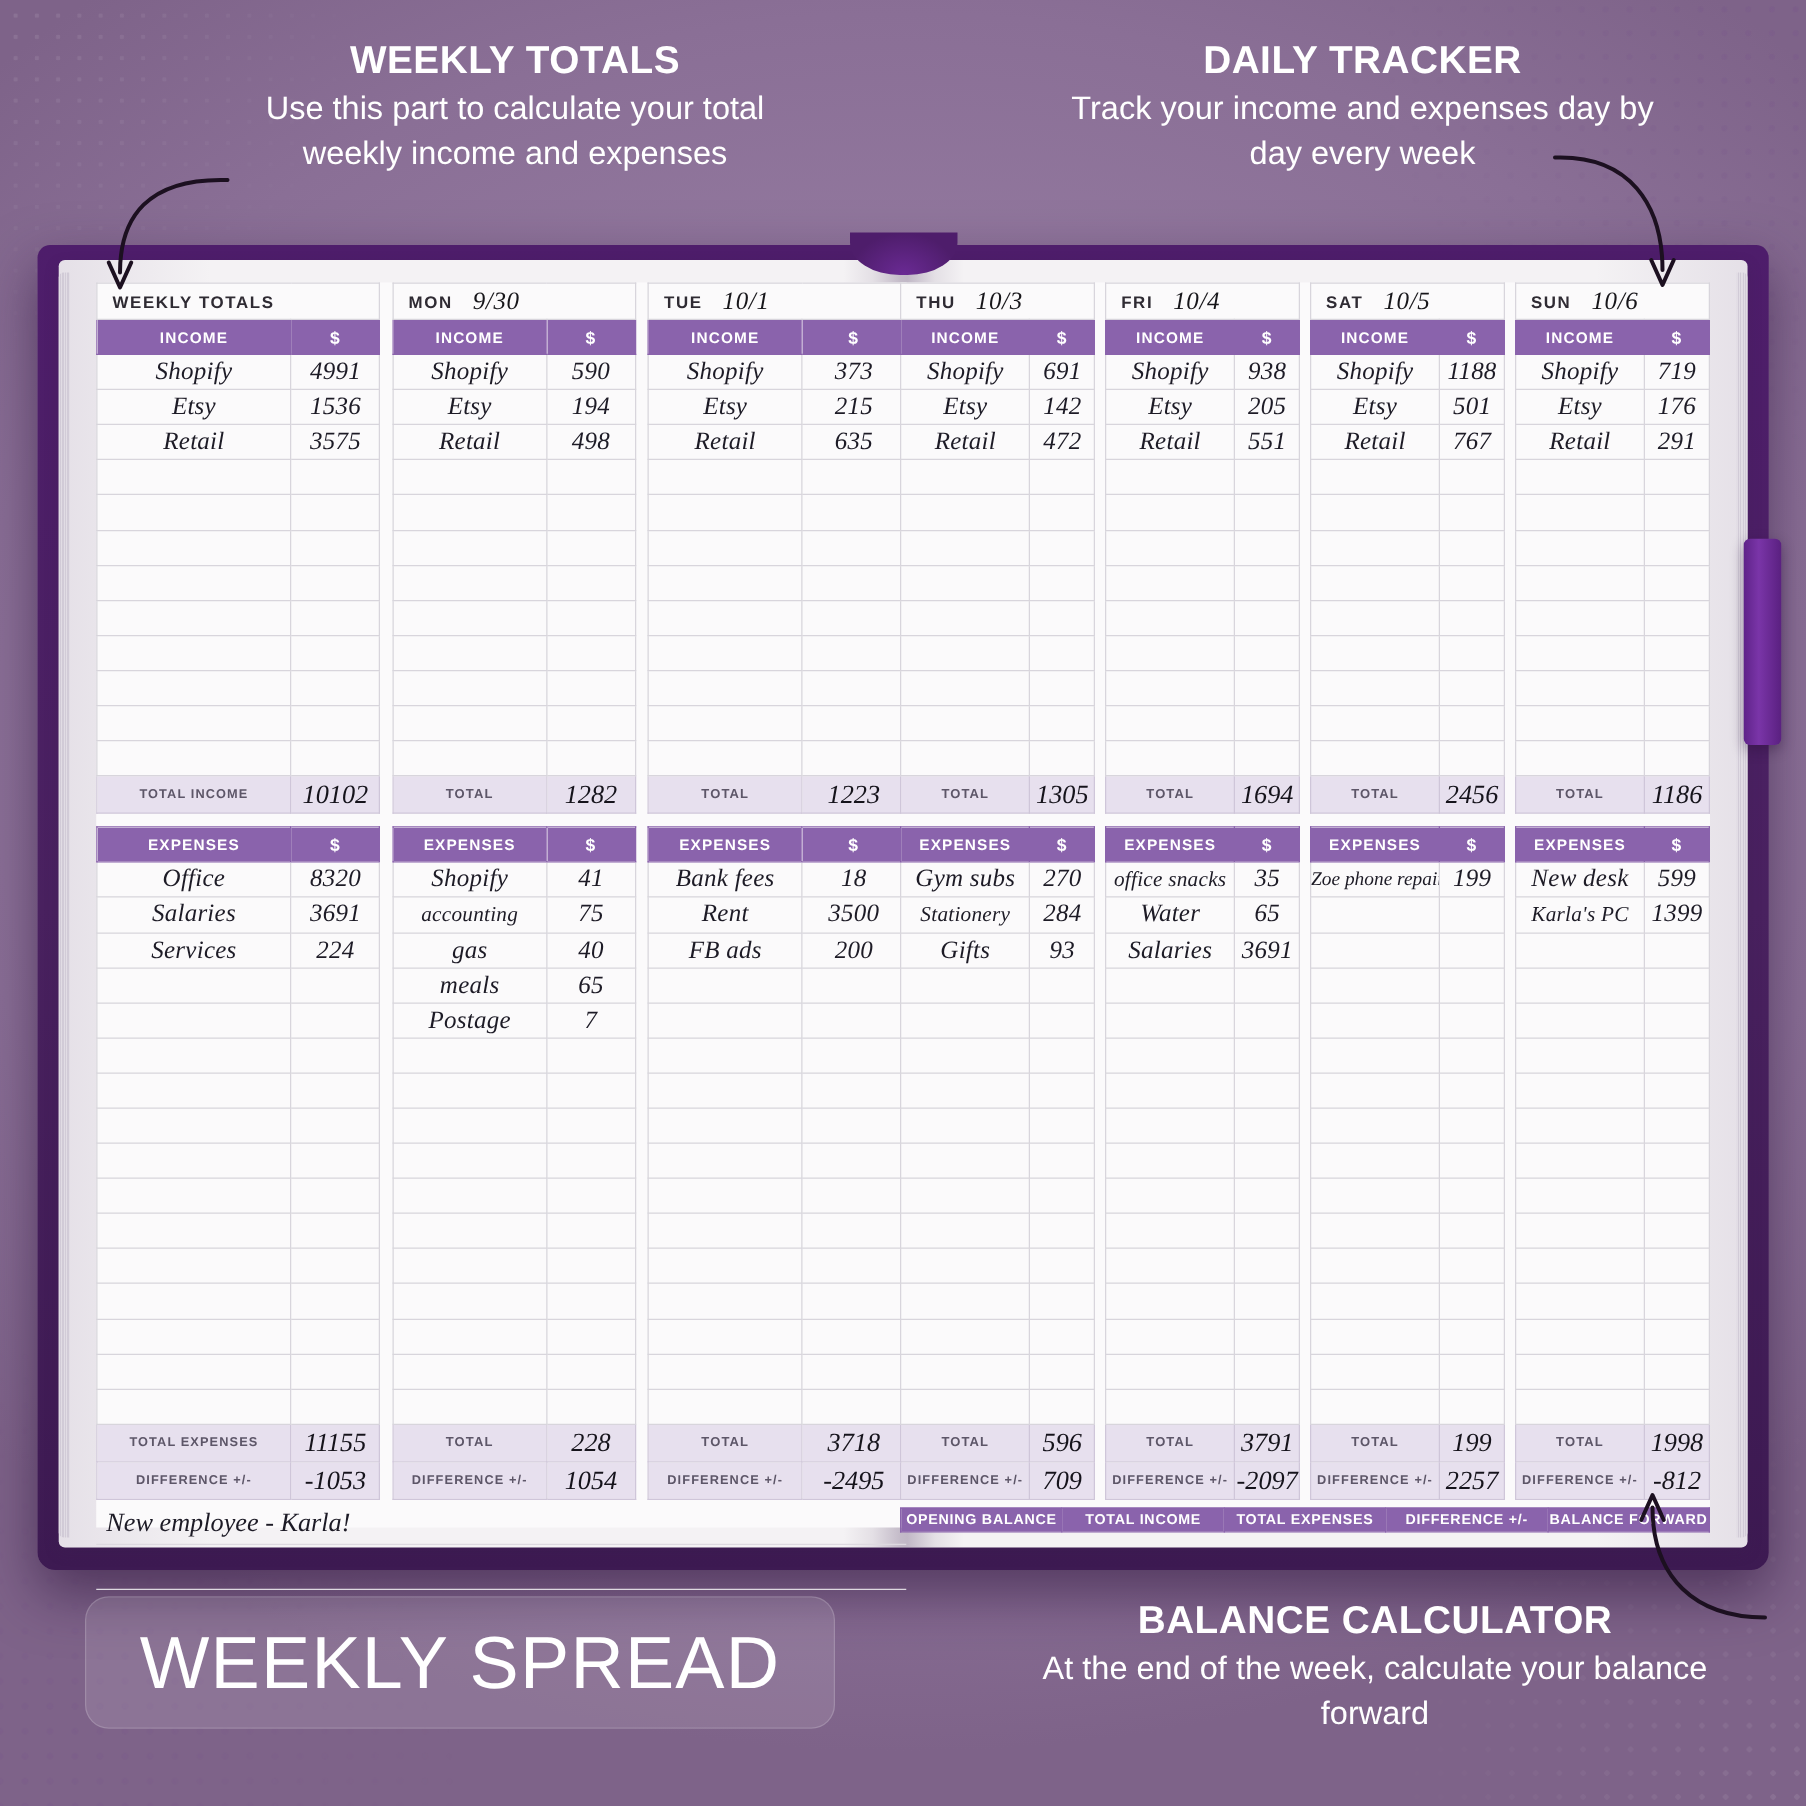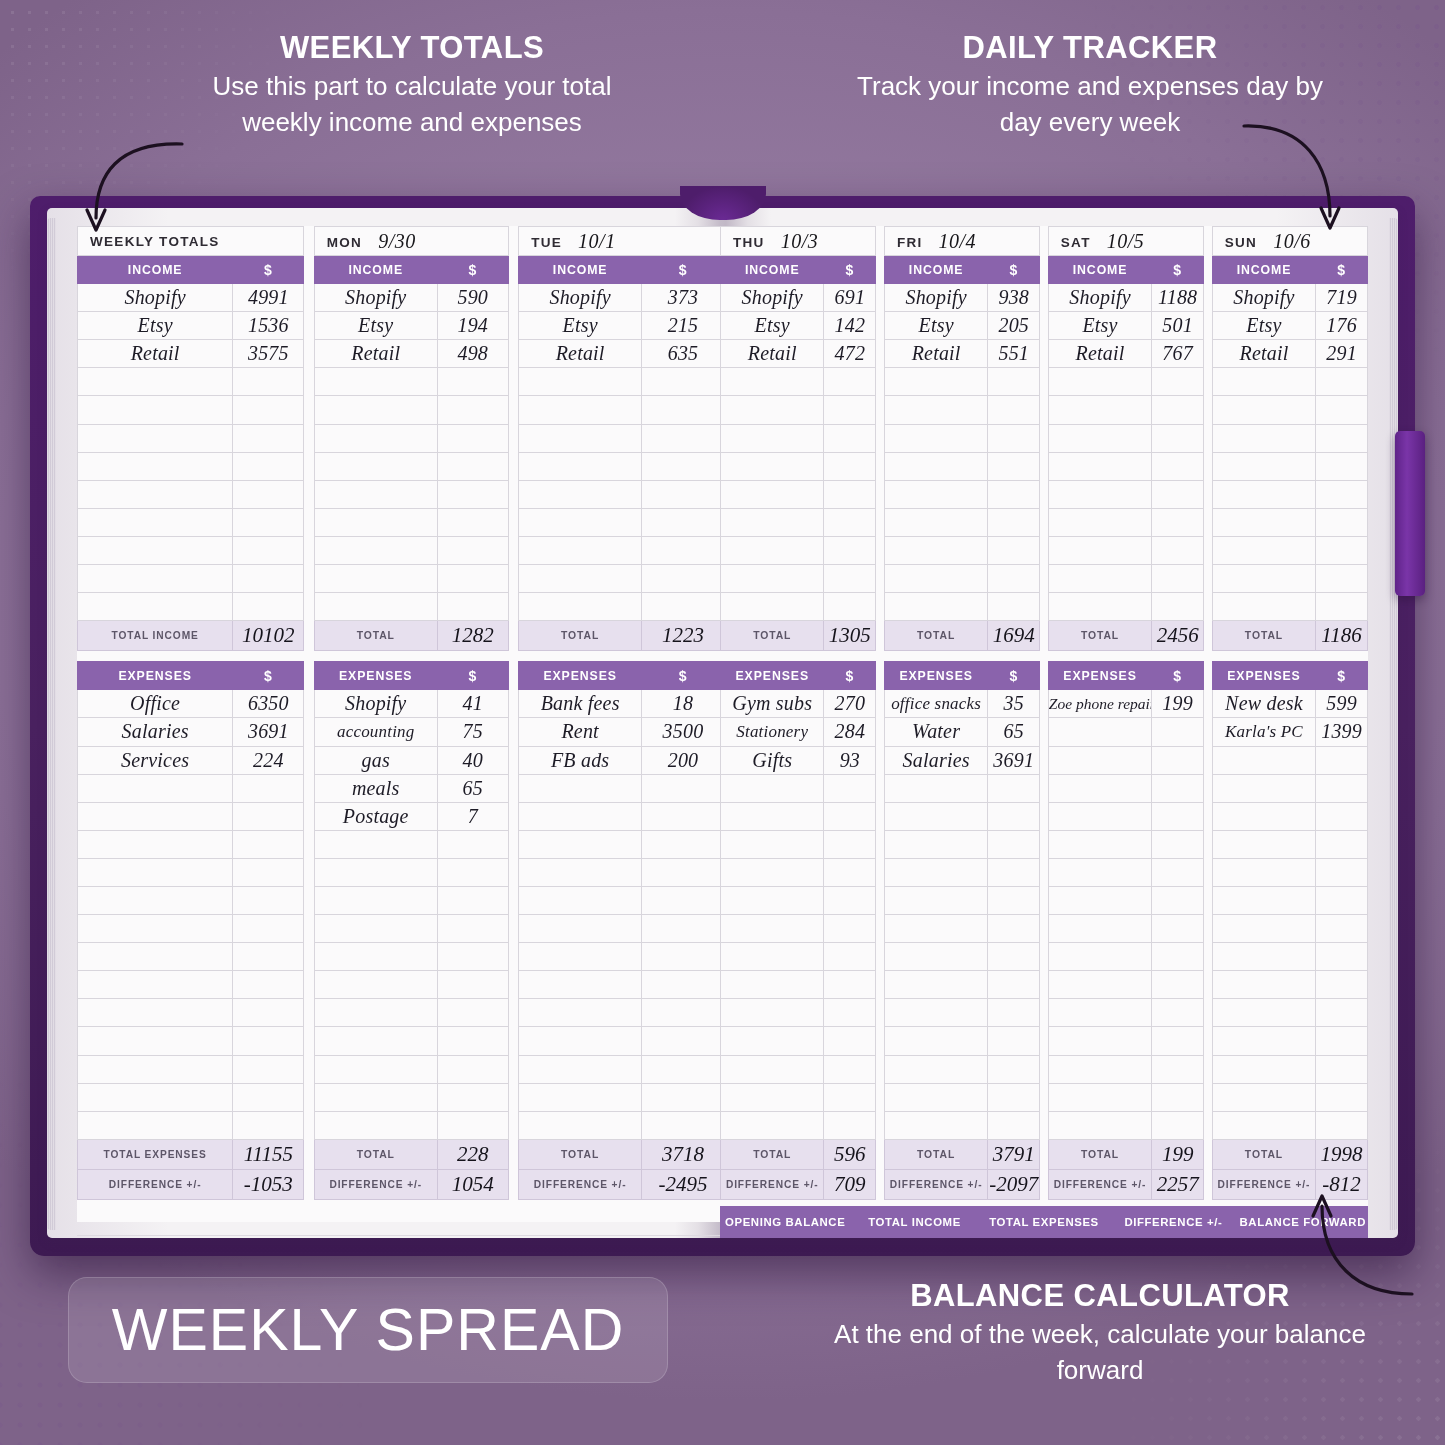--- a/index.html
+++ b/index.html
@@ -267,21 +267,21 @@
     position: relative;
   }
   .notes .note-text {
     position: absolute; left: 8px; bottom: 4px;
     font-family: "Liberation Serif", serif; font-style: italic;
     font-size: 21px; color: #1d1b26; white-space: nowrap;
   }
 
   
   table.balance { border-collapse: collapse; table-layout: fixed; width: 100%; }
-  table.balance td { border: 1px solid #cfc6d9; height: 31px; }
+  table.balance td { border: 1px solid #cfc6d9; height: 19px; }
   table.balance td.bh {
     background: #8a63ac; color: #fff;
     font-size: 11.4px; font-weight: 700; letter-spacing: 0.6px;
     text-align: center; border-color: #8a63ac;
   }
   table.balance td.bv {
     background: #fbfafb; text-align: center;
     font-family: "Liberation Serif", serif; font-style: italic;
     font-size: 22px; color: #15131b; height: 40px;
   }
@@ -574,21 +574,21 @@
                 <td class="hdr money">$</td>
                 <td style="border: none; background: transparent;"></td>
                 <td class="hdr">EXPENSES</td>
                 <td class="hdr money">$</td>
                 <td style="border: none; background: transparent;"></td>
                 <td class="hdr">EXPENSES</td>
                 <td class="hdr money">$</td>
               </tr>
               <tr>
                 <td class="hw">Office</td>
-                <td class="hw num">6350</td>
+                <td class="hw num">8320</td>
                 <td style="border: none; background: transparent;"></td>
                 <td class="hw">Shopify</td>
                 <td class="hw num">41</td>
                 <td style="border: none; background: transparent;"></td>
                 <td class="hw">Bank fees</td>
                 <td class="hw num">18</td>
                 <td style="border: none; background: transparent;"></td>
                 <td class="hw">Coffee</td>
                 <td class="hw num">305</td>
               </tr>
@@ -811,20 +811,23 @@
                 <td class="tot-val">-2495</td>
                 <td style="border: none; background: transparent;"></td>
                 <td class="tot-lbl wide">DIFFERENCE +/-</td>
                 <td class="tot-val">-90</td>
               </tr>
             </tbody>
         </table>
       </div>
 
       <div class="notes">
+        <div class="note-line">
+          <div class="note-text">New employee - Karla!</div>
+        </div>
         <div class="note-line">
           <div class="note-text"></div>
         </div>
       </div>
     </div>
 
     <div class="sheet right">
       <div class="grid-block">
         <table class="t">
           <colgroup>

